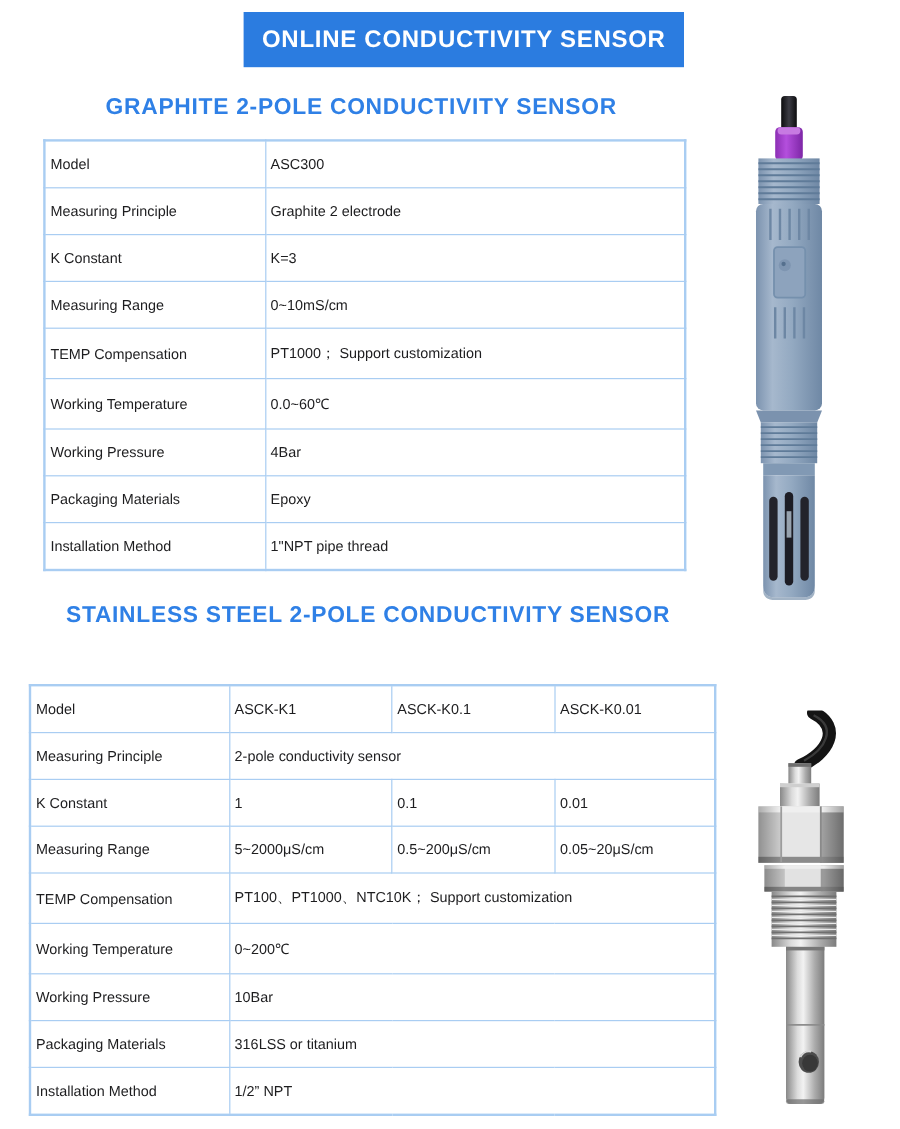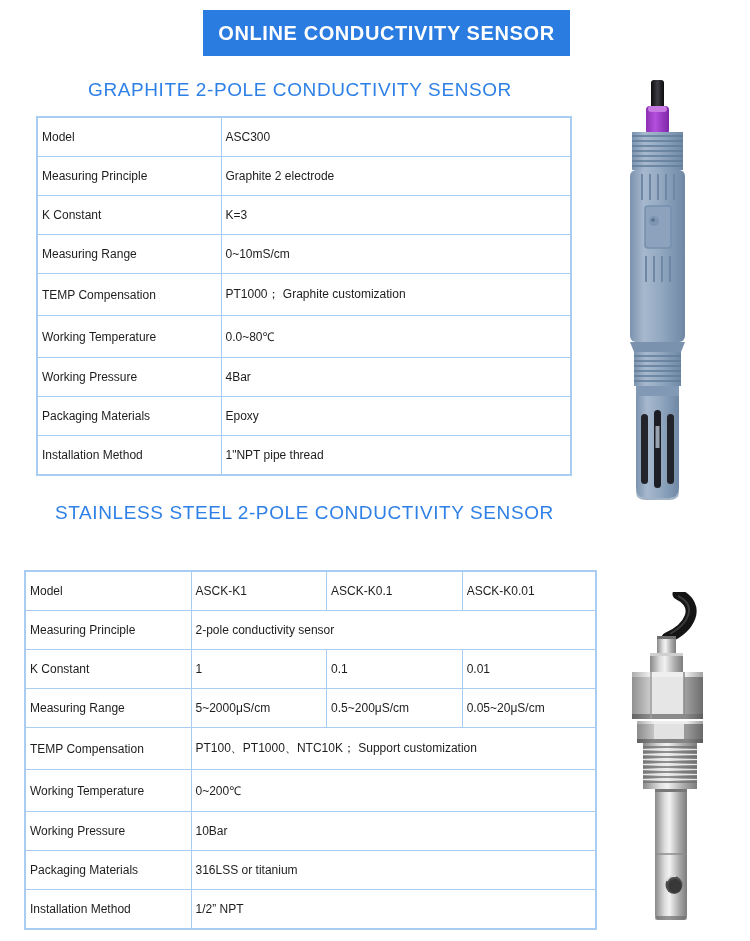--- a/index.html
+++ b/index.html
@@ -10,21 +10,21 @@
 
   .banner {
     position:absolute; left:203px; top:10px; width:367px; height:46px;
     background:var(--banner-bg,#2b7ce0); color:#ffffff;
     display:flex; align-items:center; justify-content:center;
     font-size:20px; font-weight:bold; letter-spacing:.6px; white-space:nowrap;
   }
 
   .section-title {
     position:absolute; color:var(--accent,#2f80e6);
-    font-size:19px; font-weight:normal; letter-spacing:.6px; white-space:nowrap;
+    font-size:19px; font-weight:bold; letter-spacing:.6px; white-space:nowrap;
   }
   #title-1 { left:88px; top:79px; }
   #title-2 { left:55px; top:502px; }
 
   table.spec-table {
     position:absolute; border-collapse:collapse; table-layout:fixed;
     background:#ffffff; border:2px solid var(--border,#a9cdf2);
   }
   table.spec-table td {
     border:1px solid var(--border,#a9cdf2);
@@ -69,25 +69,25 @@
         <tr>
           <td>K Constant</td>
           <td>K=3</td>
         </tr>
         <tr>
           <td>Measuring Range</td>
           <td>0~10mS/cm</td>
         </tr>
         <tr>
           <td>TEMP Compensation</td>
-          <td>PT1000； Graphite customization</td>
+          <td>PT1000； Support customization</td>
         </tr>
         <tr>
           <td>Working Temperature</td>
-          <td>0.0~80℃</td>
+          <td>0.0~60℃</td>
         </tr>
         <tr>
           <td>Working Pressure</td>
           <td>4Bar</td>
         </tr>
         <tr>
           <td>Packaging Materials</td>
           <td>Epoxy</td>
         </tr>
         <tr>

